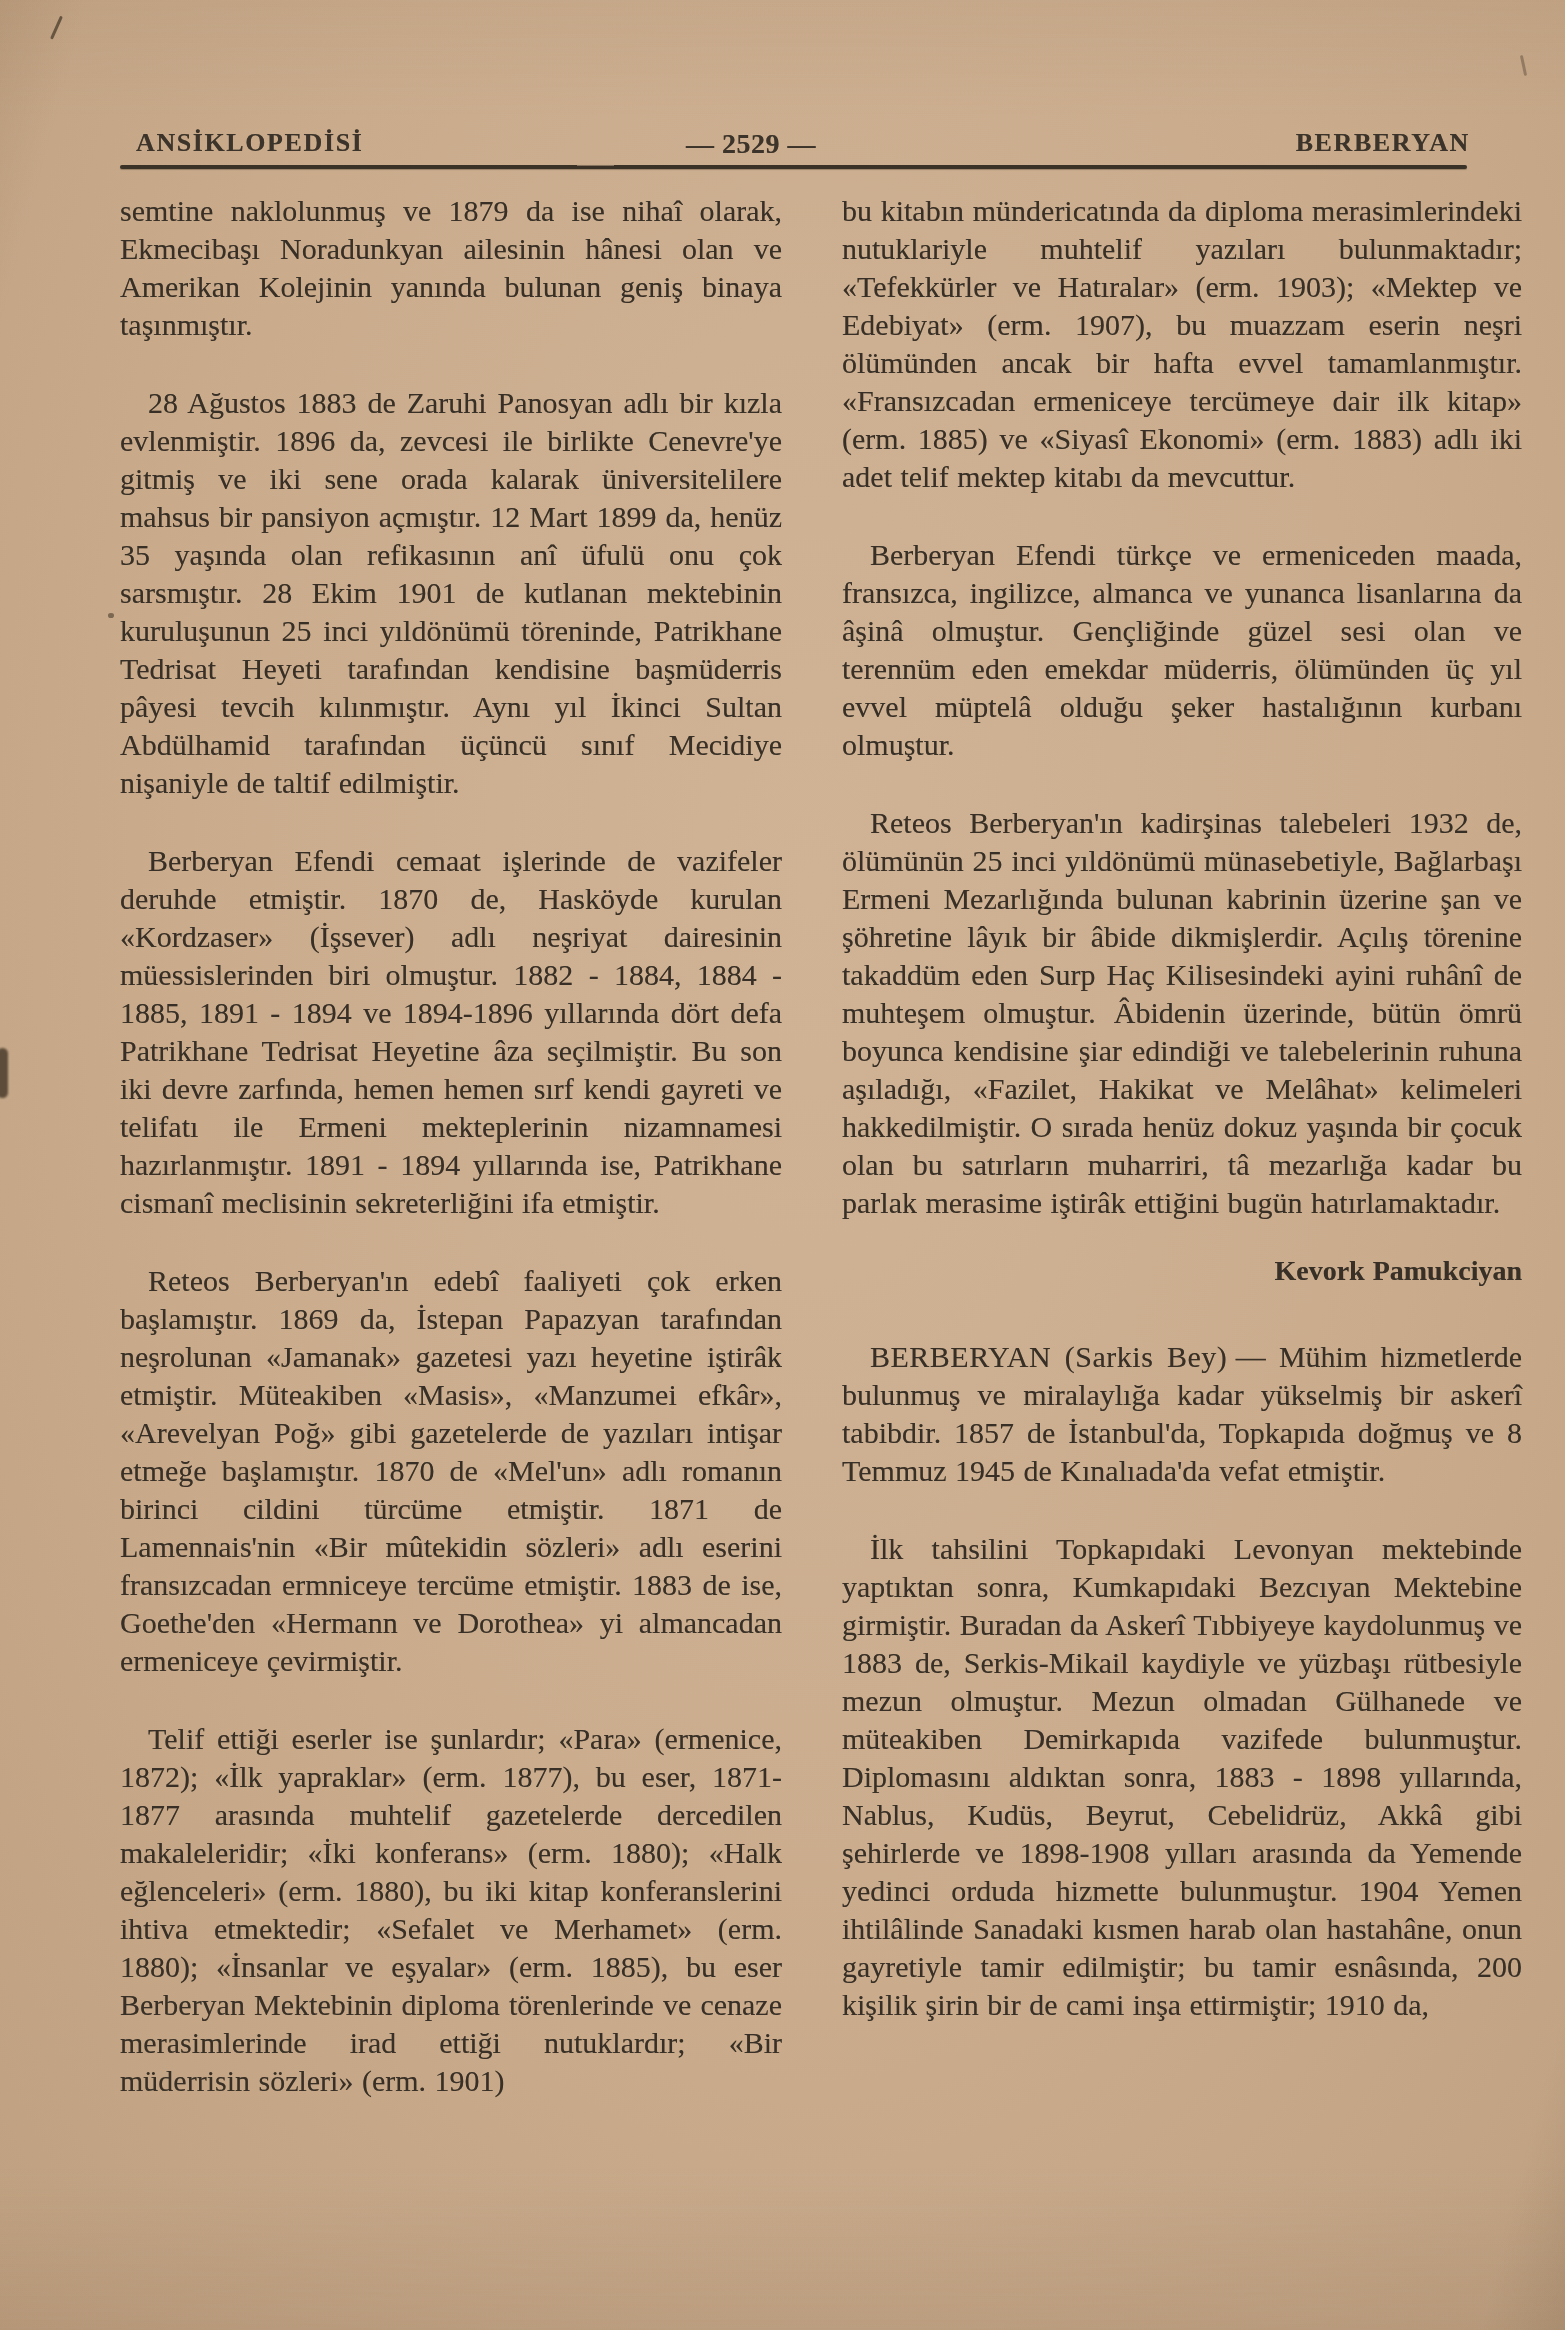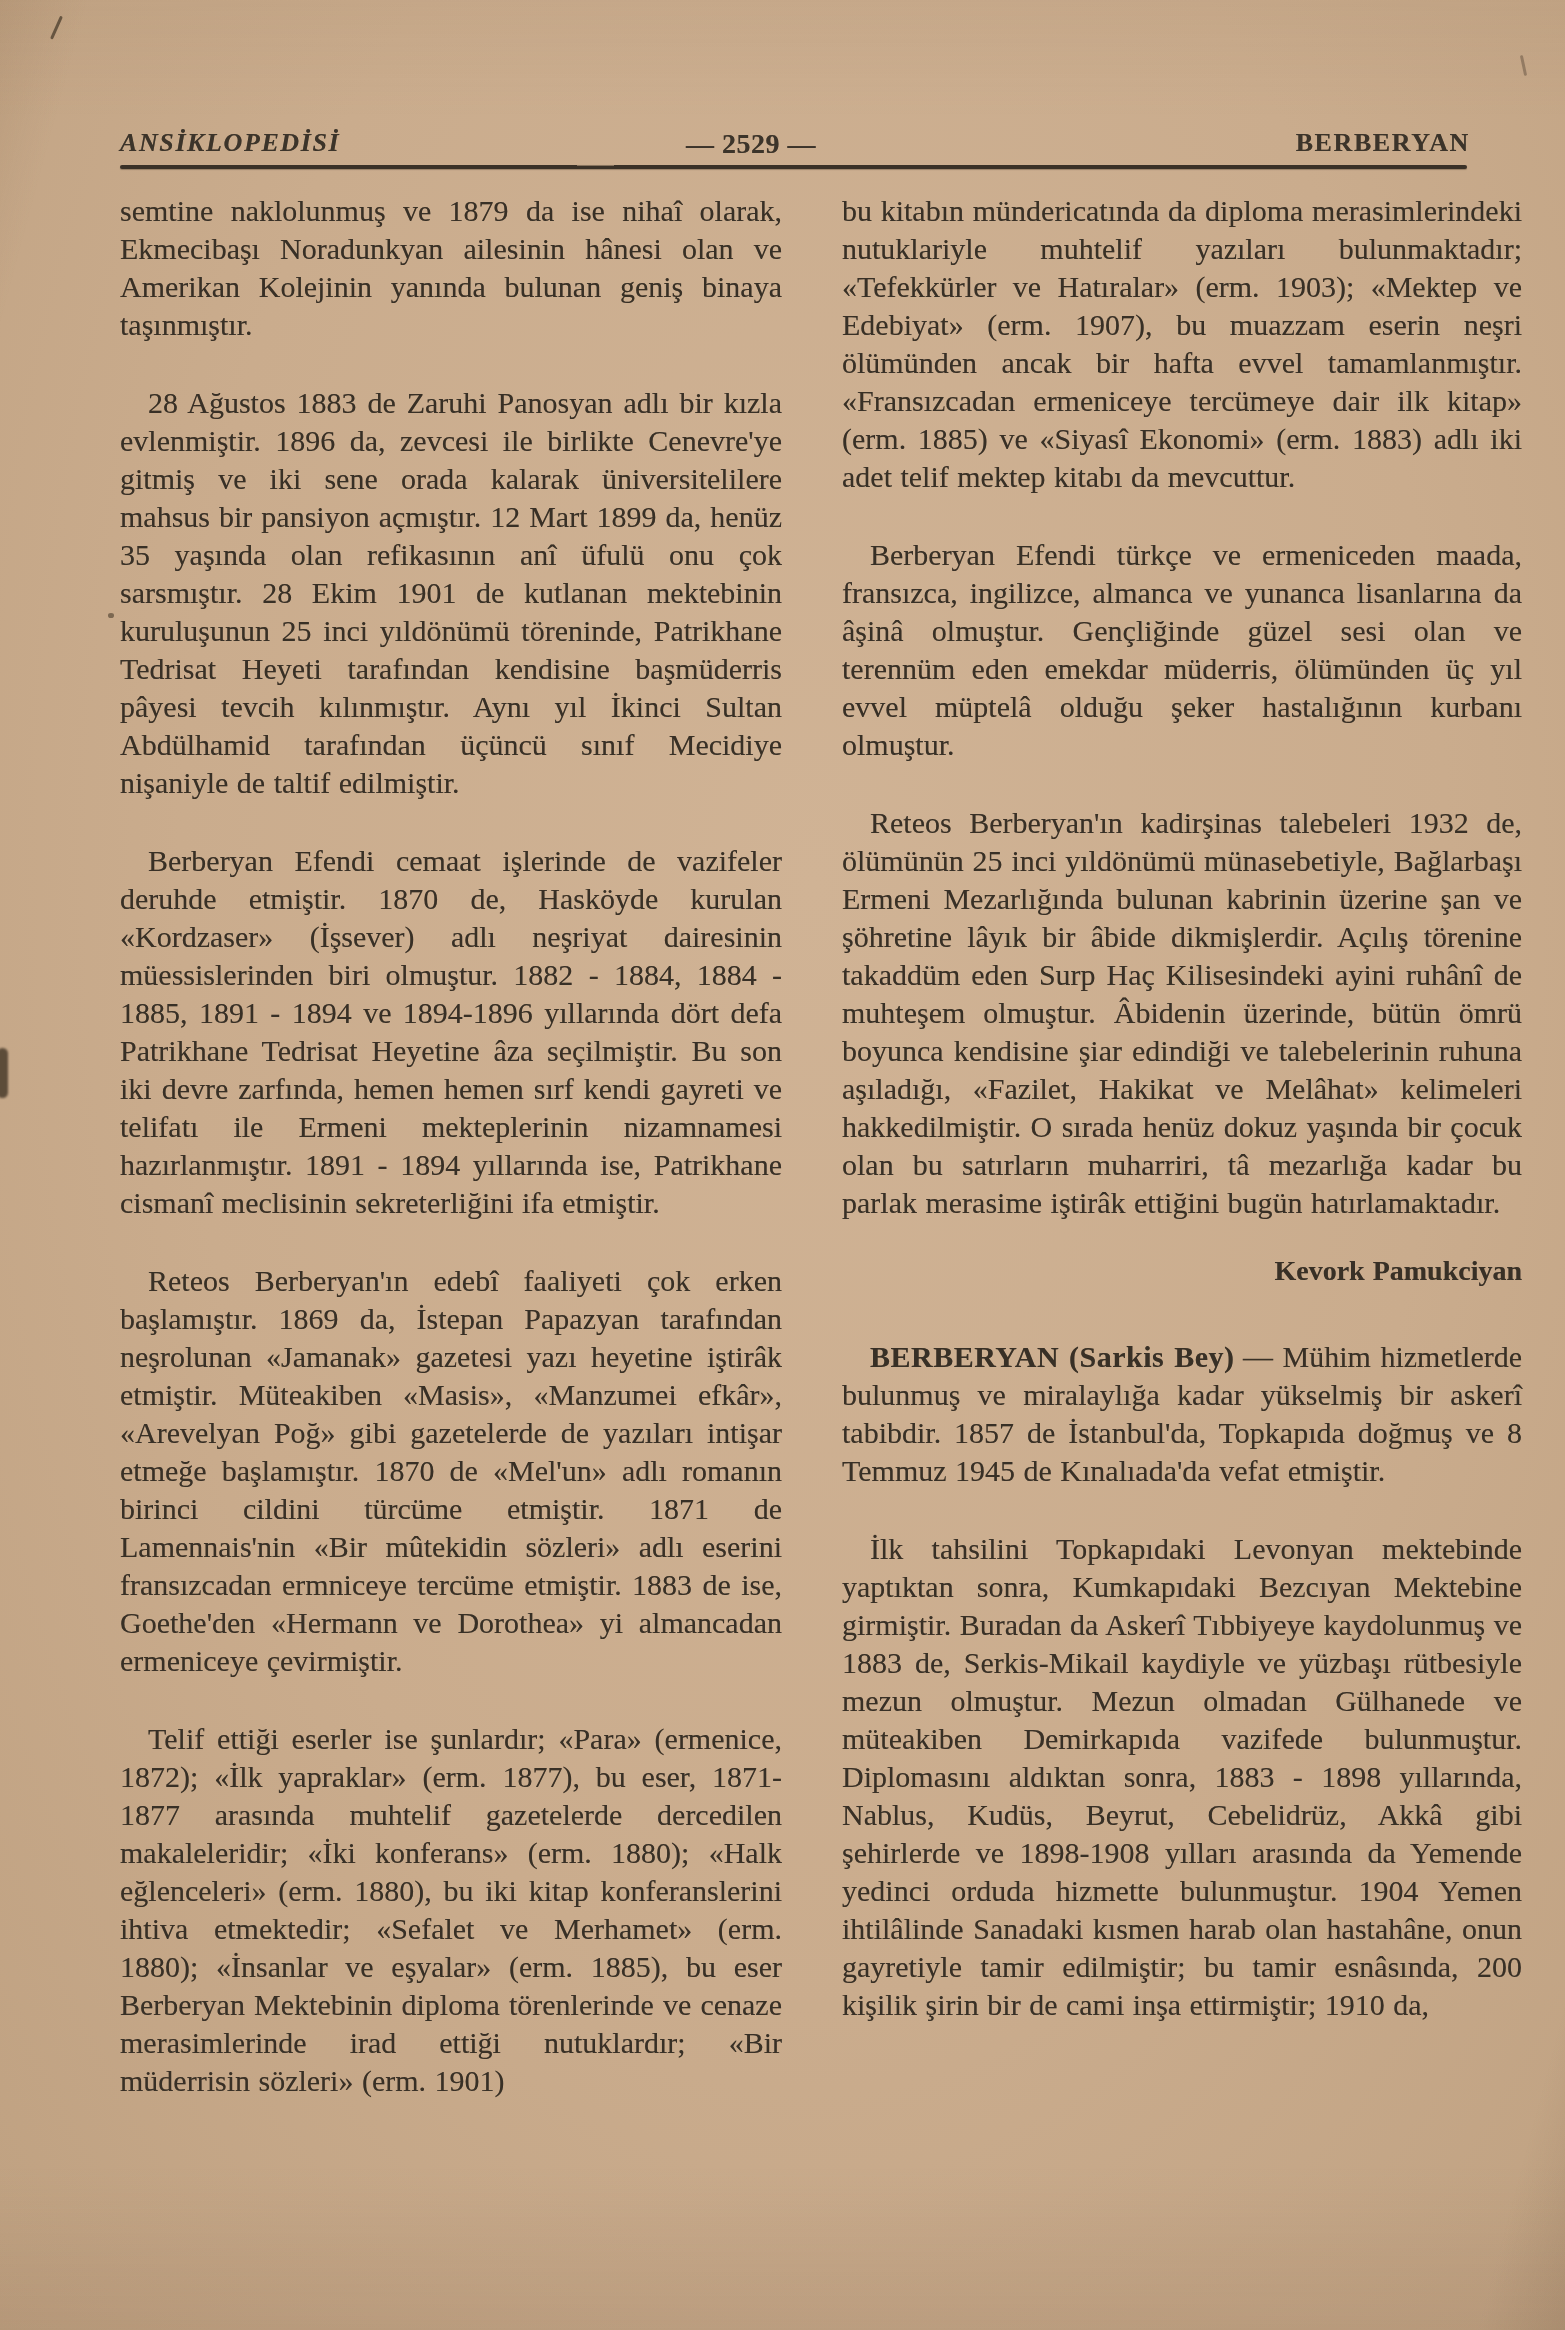--- a/index.html
+++ b/index.html
@@ -10,37 +10,37 @@
       linear-gradient(180deg, rgba(150,120,90,0.10) 0%, rgba(150,120,90,0) 5%, rgba(150,120,90,0) 93%, rgba(130,100,75,0.16) 100%),
       radial-gradient(ellipse at 52% 38%, #d0b395 0%, #caac8d 55%, #bfa181 100%);
     font-family:"Liberation Serif","DejaVu Serif",serif;
     color:#373025;
   }
   .page{position:absolute;inset:0;}
   
   .header{position:absolute;top:125px;left:120px;width:1350px;height:37px;
     font-size:26px;font-weight:700;letter-spacing:1.6px;color:#3c342a;
     text-shadow:0 0 0.5px rgba(40,30,20,.45);}
-  .h-left{position:absolute;left:0;top:3.1px;font-style:italic;}
+  .h-left{position:absolute;left:16px;top:3.1px;}
   .h-center{position:absolute;left:500px;width:262px;text-align:center;top:3.1px;font-size:28px;letter-spacing:0.5px;}
   .h-right{position:absolute;right:0;top:3.1px;}
   .rule{position:absolute;top:165px;left:120px;width:1347px;height:3.7px;background:#3a3127;
     border-radius:2.1px;box-shadow:0 1px 1px rgba(60,45,30,.35);}
   .rule-notch{position:absolute;left:457px;top:-1px;width:37px;height:2.1px;background:#c9ab8c;opacity:.55;display:block;}
   
   .col{position:absolute;top:192px;font-size:30px;line-height:38px;text-align:justify;
     color:#383026;text-shadow:0 0 0.5px rgba(45,35,25,.38);word-spacing:1px;}
   .col-left{left:120px;width:662px;}
   .col-right{left:842px;width:680px;}
   .col p{margin:0 0 0 0;padding:0;}
   .col p + p{margin-top:7.3px;}
   .col p.indent{text-indent:28px;margin-top:40px;}
   .signature{margin-top:30px !important;text-align:right;font-weight:700;font-size:28px;padding-right:18px;}
   .entry{margin-top:48px !important;}
-  .entry .lead{font-weight:700;margin-right:8.4px;letter-spacing:0.5px;}
+  .entry .lead{font-weight:400;margin-right:8.4px;letter-spacing:0.5px;}
   
   .speck{position:absolute;background:#4a3c2c;border-radius:50%;}
   .speck-slash{left:55px;top:14.7px;width:2.6px;height:25px;border-radius:1.6px;transform:rotate(24deg);opacity:.75;}
   .speck-edge{left:-3.1px;top:1048px;width:11.5px;height:50px;border-radius:5.2px;opacity:.85;filter:blur(1px);}
   .speck-dot{left:108px;top:613px;width:5.8px;height:4.7px;opacity:.6;}
   .speck-margin{left:1522px;top:55px;width:3.1px;height:21px;border-radius:1.6px;transform:rotate(-12deg);opacity:.4;}
 </style>
 </head>
 <body>
 

